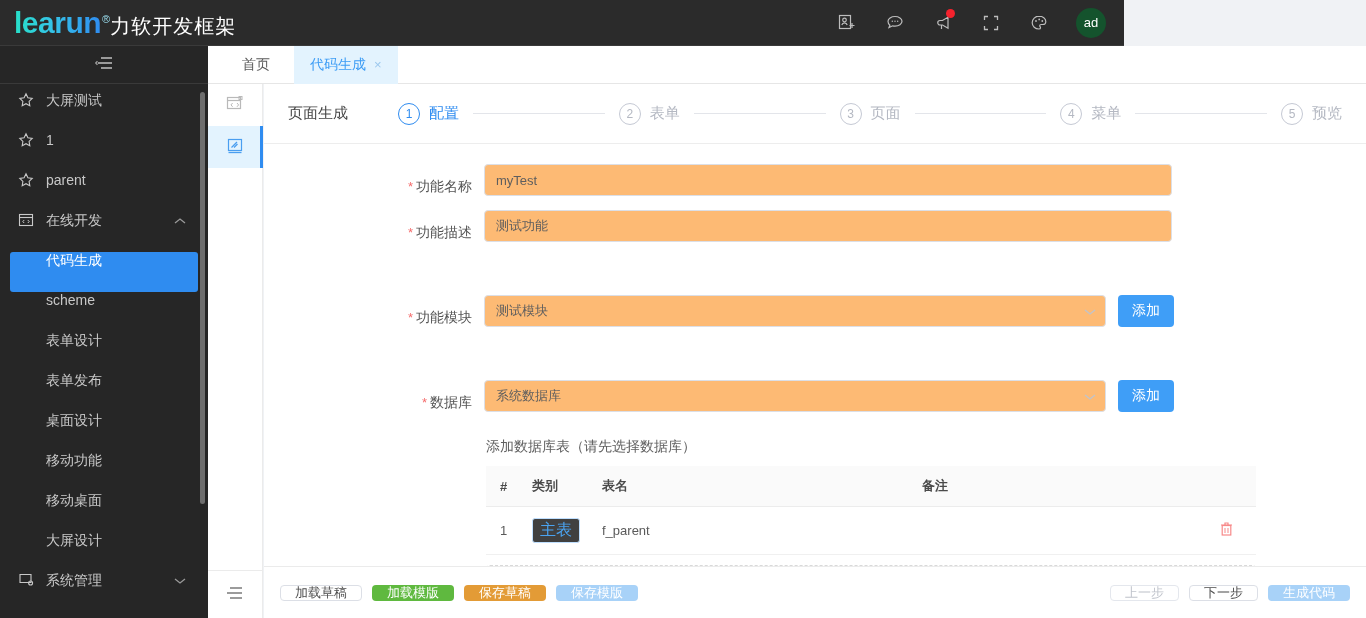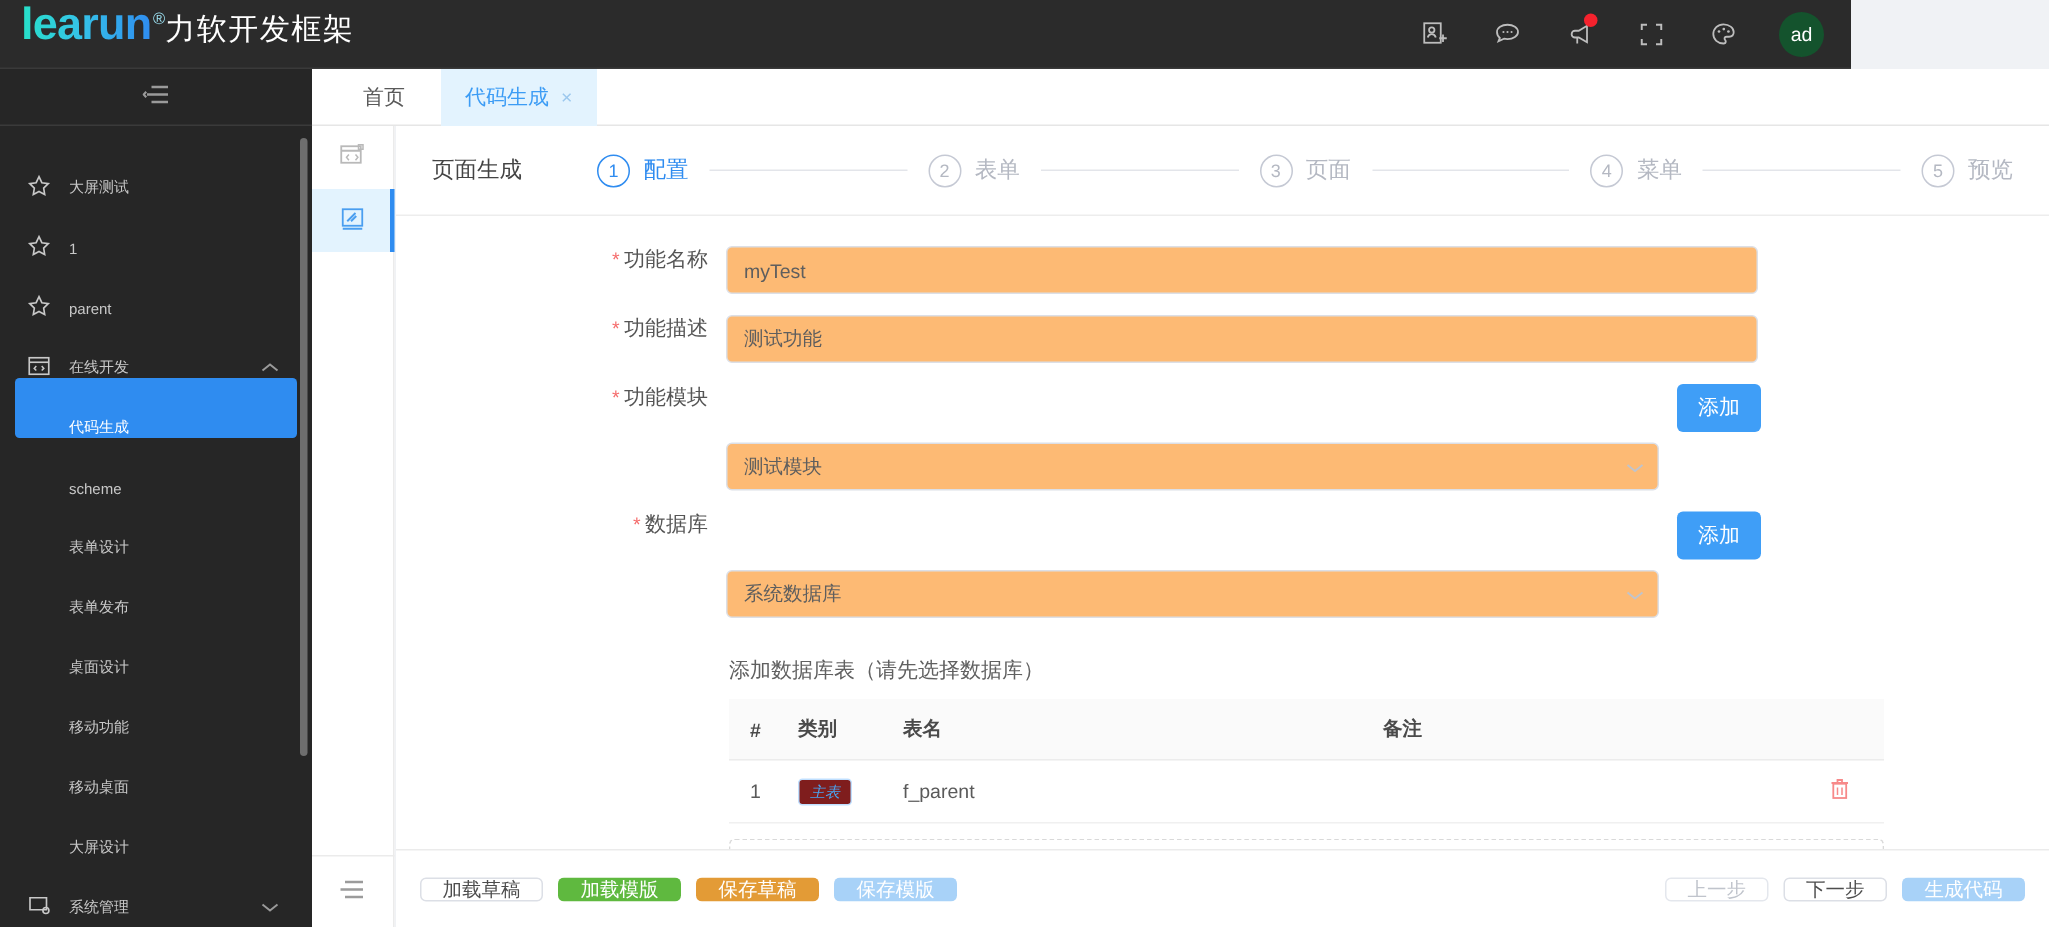--- a/index.html
+++ b/index.html
@@ -7,23 +7,23 @@
     width: 1366px; height: 618px;
     font-family: "Liberation Sans", "DejaVu Sans", sans-serif;
     font-size: 14px;
     background: #f0f2f5;
     overflow: hidden;
   }
 
   
   .topbar {
     position: absolute; top: 0; left: 0;
-    width: 1234px; height: 46px;
+    width: 1124px; height: 46px;
     background: #2b2b2b;
-    display: flex; 
+    display: flex; align-items: center;
     border-bottom: 1px solid #3a3a3a;
   }
   .logo-wrap { display: flex; align-items: baseline; padding-left: 14px; }
   .logo-text {
     font-size: 30px; font-weight: bold; letter-spacing: -0.5px;
     background: linear-gradient(90deg, #27e0c8 0%, #35c3e8 45%, #2f8cf0 100%);
     -webkit-background-clip: text; background-clip: text;
     -webkit-text-fill-color: transparent; color: #35c3e8;
   }
   .logo-reg { font-size: 11px; color: #9bdff0; margin-left: 1px; position: relative; top: -10px;}
@@ -56,22 +56,22 @@
     display: flex; flex-direction: column;
   }
   .sidebar-head {
     height: 38px; display: flex; align-items: center; justify-content: center;
     border-bottom: 1px solid #3a3a3a; flex: 0 0 auto; cursor: pointer;
   }
   .sidebar-scroll {
     flex: 1 1 auto; position: relative; overflow: hidden; padding-top: 8px;
   }
   .s-item {
-    height: 40px; display: flex; align-items: flex-end;
-    color: #c8c8c8; font-size: 10px; cursor: pointer;
+    height: 40px; display: flex; align-items: flex-start;
+    color: #c8c8c8; font-size: 14px; cursor: pointer;
     padding-left: 18px; position: relative;
   }
   .s-item .s-ico { width: 22px; display: flex; align-items: center; color: #c8c8c8; }
   .s-item .s-lbl { margin-left: 6px; }
   .s-item.child { padding-left: 46px; }
   .s-item.child .s-lbl { margin-left: 0; }
   .s-item.active {
     background: #2f8cf0; color: #fff;
     margin: 0 10px 0 10px; border-radius: 3px; padding-left: 36px;
   }
@@ -140,21 +140,21 @@
   }
   .step.active .step-num { border-color: #2f8cf0; color: #2f8cf0; }
   .step-lbl { font-size: 15px; color: #b4b8c2; }
   .step.active .step-lbl { color: #2f8cf0; }
   .step-line { flex: 1 1 auto; height: 1px; background: #e3e5ea; margin: 0 14px; }
 
   .body-card {
     flex: 1 1 auto; background: #fff; overflow: hidden; position: relative;
   }
 
-  .form-row { display: flex; align-items: flex-start; margin-bottom: 14px; }
+  .form-row { display: flex; align-items: flex-end; margin-bottom: 14px; }
   .form-label {
     width: 220px; text-align: right; padding-right: 12px;
     font-size: 14px; color: #555;
   }
   .req { color: #f56c6c; margin-right: 3px; font-size: 13px; }
   .inp {
     height: 32px; border: 1px solid #dcdfe6; border-radius: 4px;
     background: #fdba74; font-size: 13px; color: #5e5e5e;
     padding: 0 11px; outline: none; font-family: inherit;
   }
@@ -181,22 +181,22 @@
   tbody td {
     padding: 11px 0; font-size: 13px; color: #5a5a5a;
     border-bottom: 1px solid #f0f0f0;
   }
   .col-idx { width: 46px; padding-left: 14px !important; }
   .col-type { width: 70px; }
   .col-name { width: 320px; }
   .col-note { }
   .col-op { width: 60px; text-align: center !important; }
   .tag {
-    display: inline-block; padding: 1px 7px; font-size: 10px;
-    background: #7f1d1d; color: #4aa3f0; border: 1px solid #bfdfff; border-radius: 3px; font-style: italic;
+    display: inline-block; padding: 1px 7px; font-size: 16px;
+    background: #404040; color: #4aa3f0; border: 1px solid #bfdfff; border-radius: 3px;
   }
   .del-btn { cursor: pointer; background: none; border: none; padding: 0; }
   .add-row {
     margin-left: 222px; width: 770px; height: 38px; margin-top: 10px;
     border: 1px dashed #d9d9d9; border-radius: 4px;
     display: flex; align-items: center; justify-content: center;
     color: #3f9ef7; font-size: 13px; cursor: pointer; background: #fff;
   }
 
   

